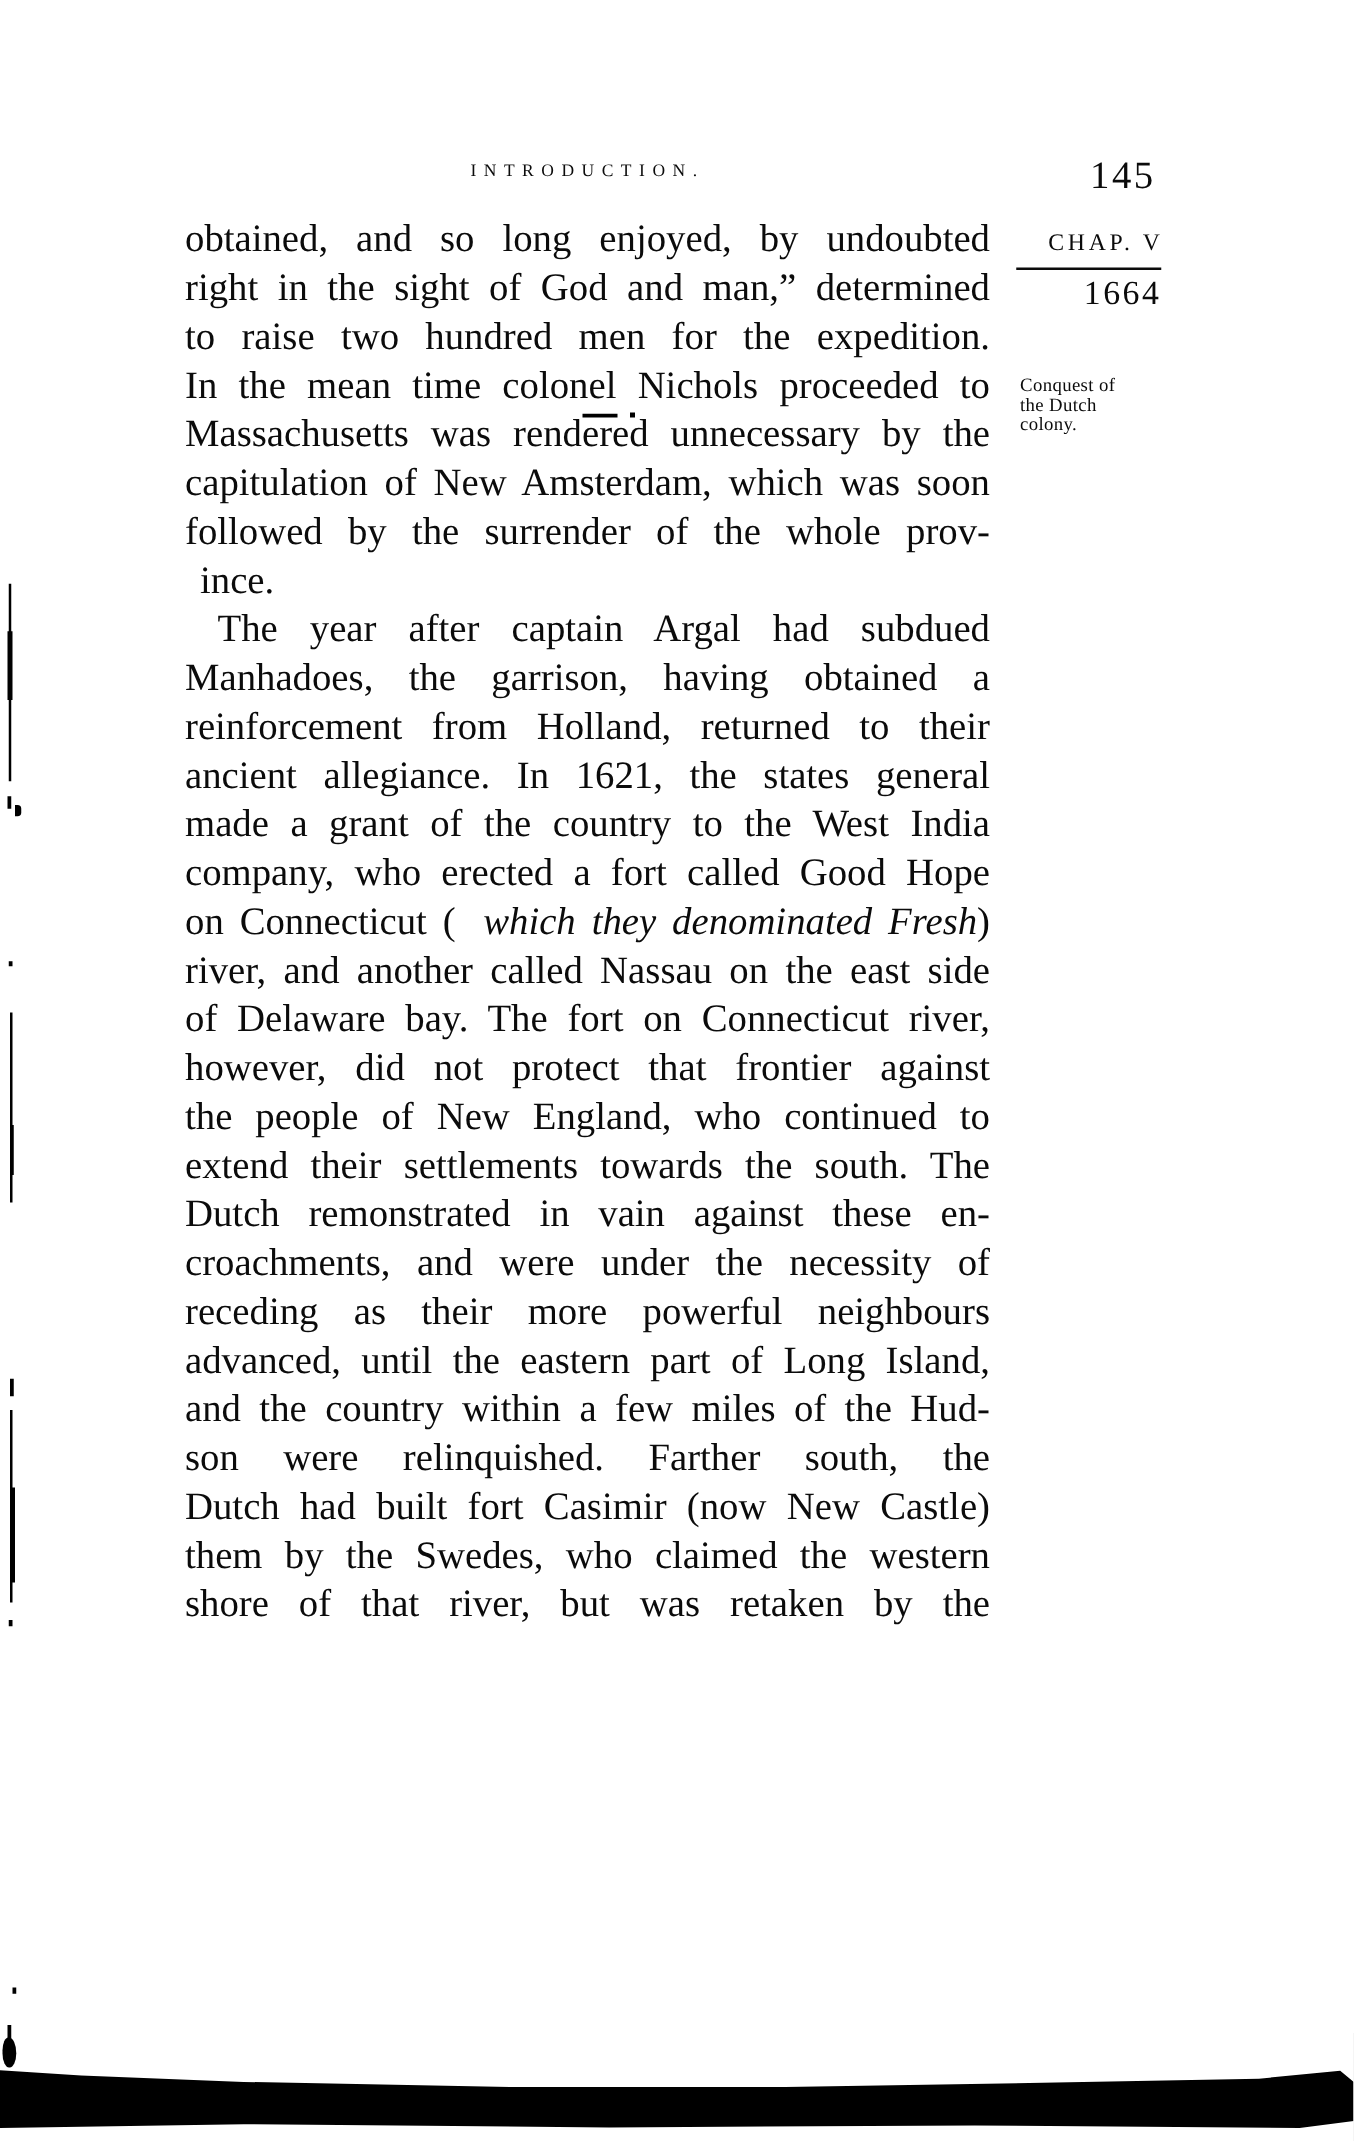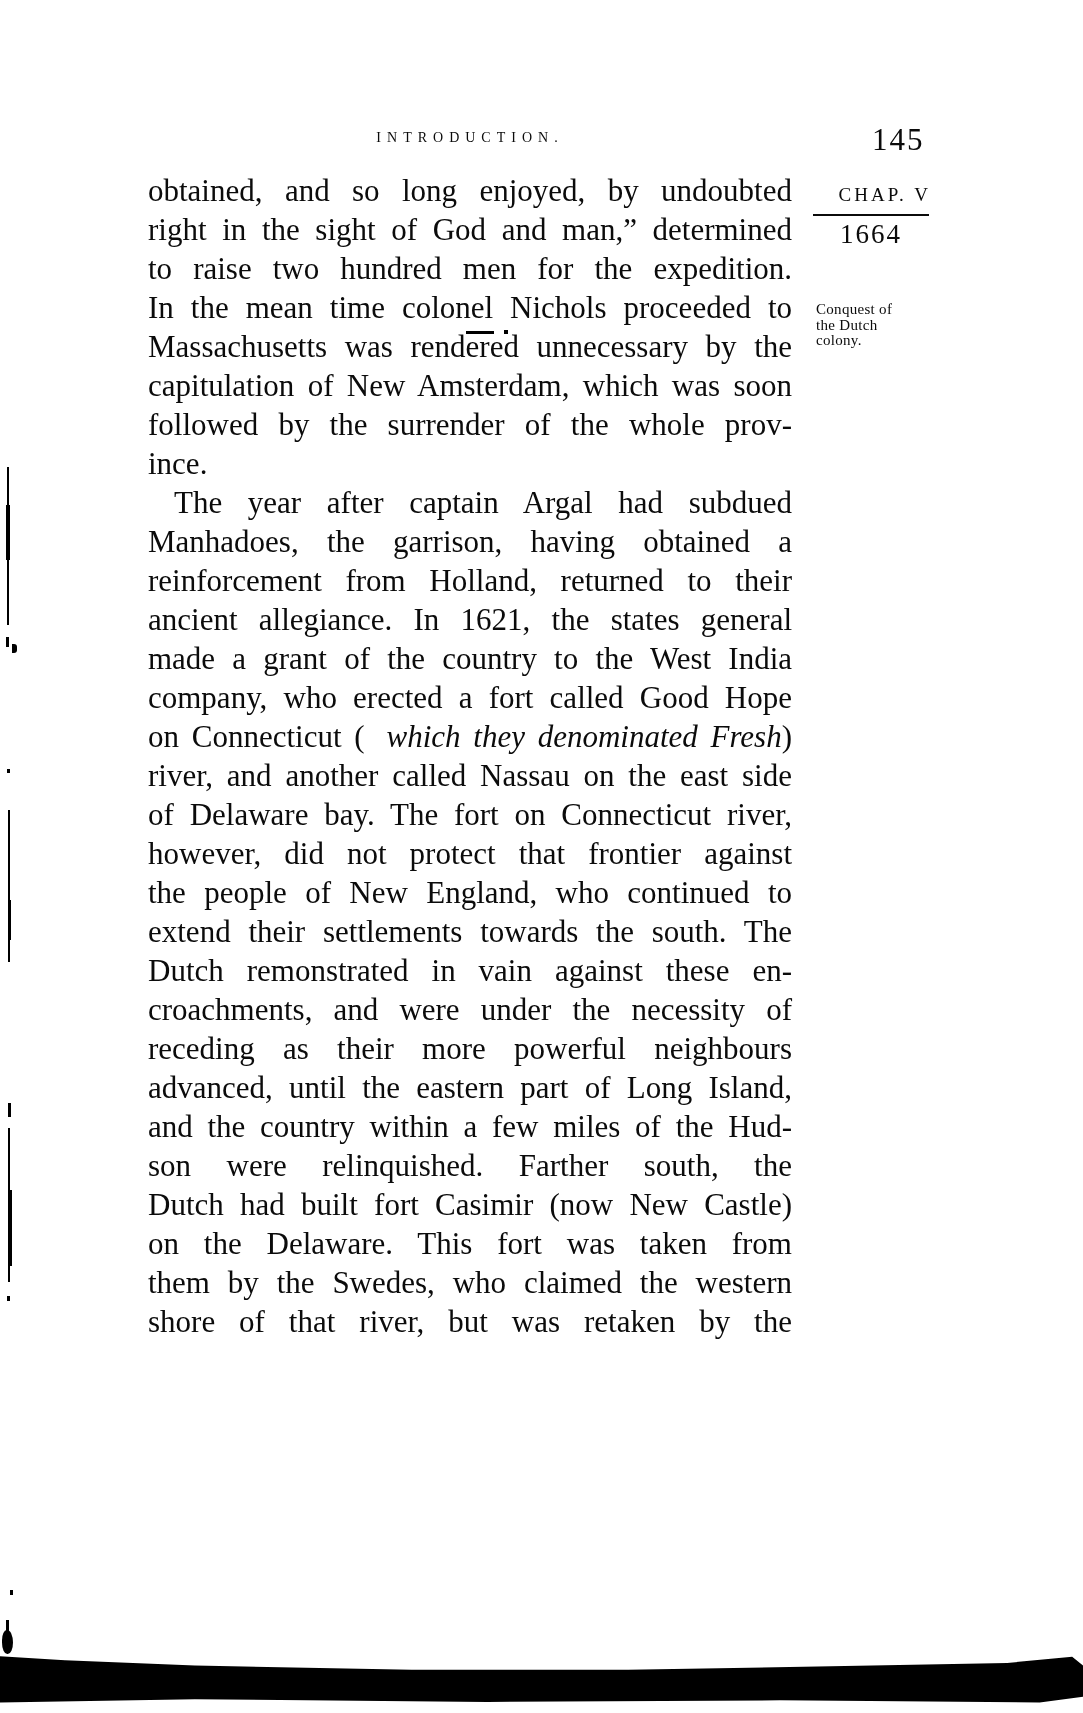--- a/index.html
+++ b/index.html
@@ -29,34 +29,34 @@
     text-align:justify;
   }
   .bline{
     text-align:justify;
     text-align-last:justify;
     text-justify:inter-word;
     white-space:normal;
     height:39px;overflow:visible;
   }
   .bline.indent{padding-left:26px;}
-  .bline.end{text-align-last:left;}
+  .bline.end{text-align-last:left;margin-left:12px;}
   .ital{font-style:italic;margin-left:22px;}
   
   .chap-label{
     position:absolute;left:813px;top:184px;width:118px;
     text-align:right;font-size:19px;letter-spacing:3px;
   }
   .chap-rule{
     position:absolute;left:813px;top:214px;width:116px;height:2px;
     background:#0b0b0b;
   }
   .year-label{
     position:absolute;left:813px;top:219px;width:116px;
-    text-align:center;font-size:27px;letter-spacing:2px;
+    text-align:right;font-size:27px;letter-spacing:2px;
   }
   .side-note{
     position:absolute;left:816px;top:302px;width:130px;
     font-size:15px;line-height:15.5px;letter-spacing:0.3px;
   }
   
   .artifact{position:absolute;background:#000;}
   .a-vline1{left:7px;top:467px;width:2px;height:158px;}
   .a-vline1b{left:6px;top:505px;width:4px;height:55px;}
   .a-mark1{left:6px;top:637px;width:3px;height:10px;}
@@ -124,21 +124,20 @@
       <div class="bline">however, did not protect that frontier against</div>
       <div class="bline">the people of New England, who continued to</div>
       <div class="bline">extend their settlements towards the south.  The</div>
       <div class="bline">Dutch remonstrated in vain against these en-</div>
       <div class="bline">croachments, and were under the necessity of</div>
       <div class="bline">receding as their more powerful neighbours</div>
       <div class="bline">advanced, until the eastern part of Long Island,</div>
       <div class="bline">and the country within a few miles of the Hud-</div>
       <div class="bline">son were relinquished.  Farther south, the</div>
       <div class="bline">Dutch had built fort Casimir (now New Castle)</div>
-      <div class="bline">on the Delaware.  This fort was taken from</div>
       <div class="bline">them by the Swedes, who claimed the western</div>
       <div class="bline">shore of that river, but was retaken by the</div>
     </div>
 
   <div class="artifact a-vline1"></div>
   <div class="artifact a-vline1b"></div>
   <div class="artifact a-mark1"></div>
   <div class="artifact a-mark2"></div>
   <div class="artifact a-dot1"></div>
   <div class="artifact a-vline2"></div>

